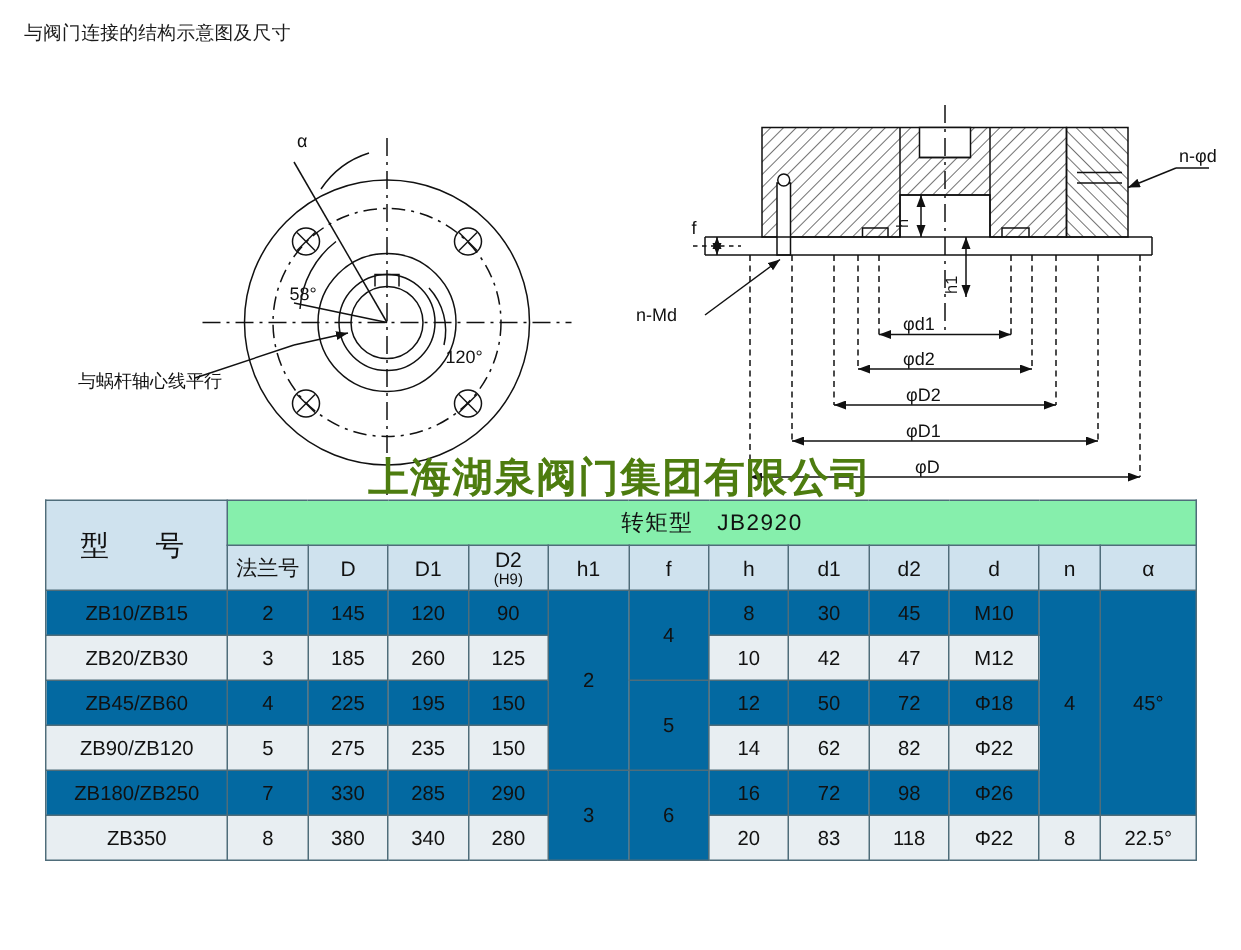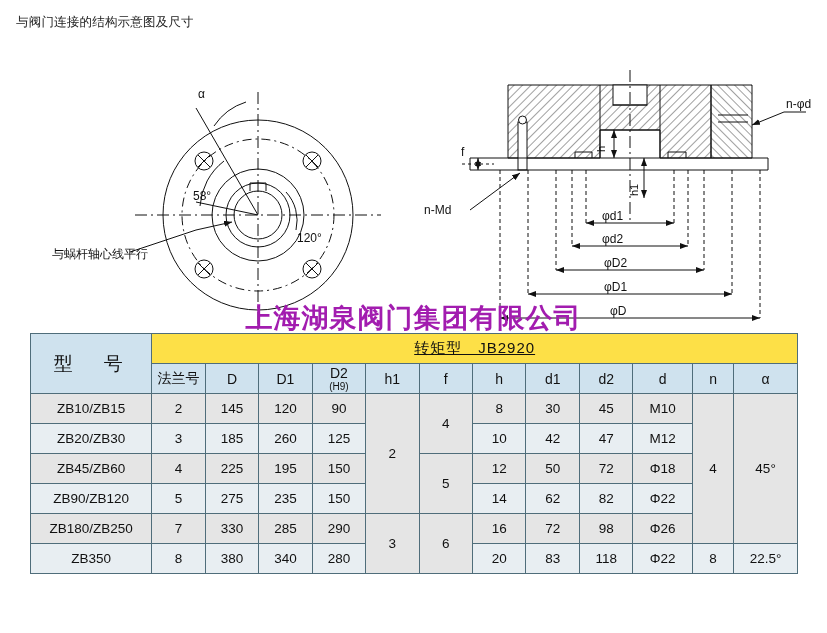--- a/index.html
+++ b/index.html
@@ -35,21 +35,21 @@
     width: 827px;
     height: 300px;
   }
   .watermark {
     position: absolute;
     left: 0;
     top: 300px;
     width: 827px;
     text-align: center;
     font-size: 27px;
-    color: #a21caf;
+    color: #4d7c0f;
     font-weight: bold;
     letter-spacing: 1px;
     pointer-events: none;
   }
   
   .table-wrap {
     position: absolute;
     left: 30px;
     top: 333px;
     width: 768px;
@@ -72,27 +72,26 @@
     background: #cfe2ee;
     font-size: 14px;
   }
   .hdr-model {
     background: #cfe2ee;
     font-size: 19px;
     letter-spacing: 6px;
     padding-left: 8px;
   }
   .hdr-title {
-    background: #fde047;
+    background: #86efac;
     font-size: 15px;
     letter-spacing: 1px;
     height: 32px;
-    text-decoration: underline;
-  }
-  .rowA { background: #e5e5e5; }
+  }
+  .rowA { background: #0369a1; }
   .rowB { background: #e8eef2; }
   .cell-model { font-size: 13.5px; }
   .sub { font-size: 10px; }
   svg { display: block; }
 </style>
 </head>
 <body>
 
 <div id="page">
 

